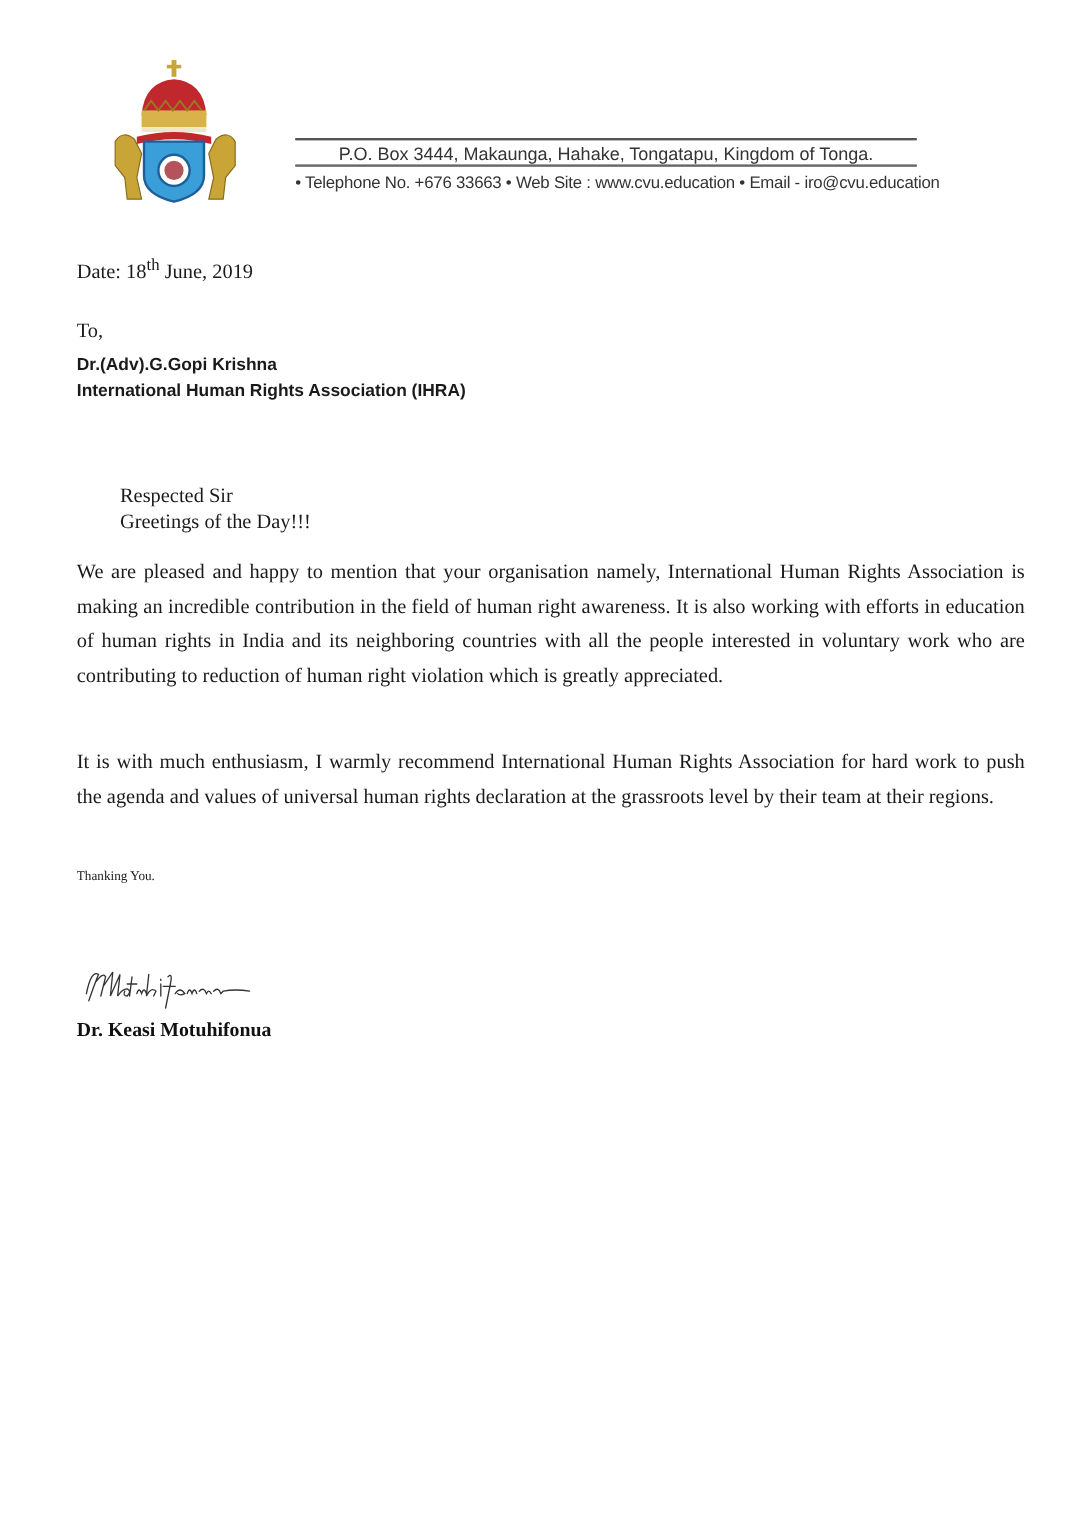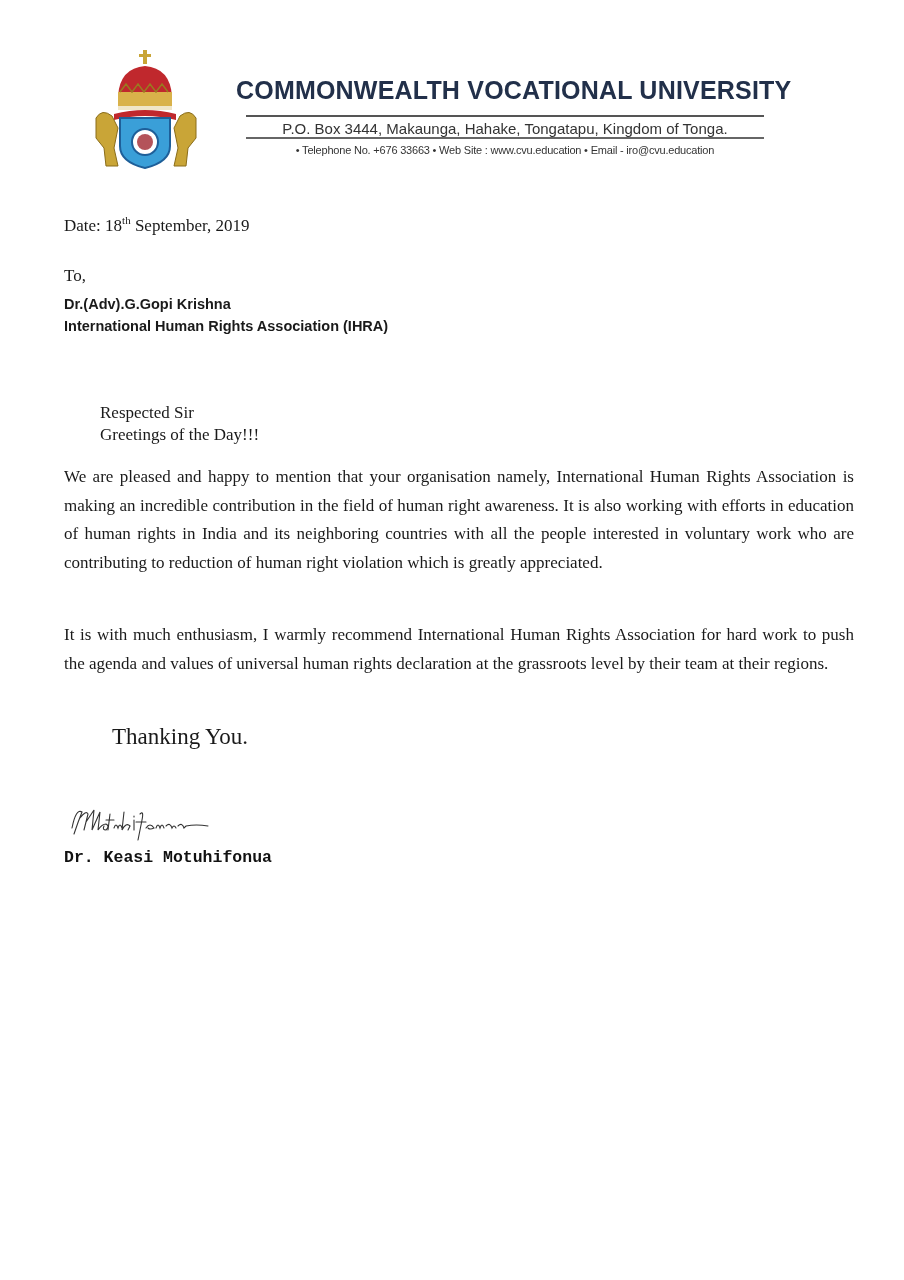--- a/index.html
+++ b/index.html
@@ -4,35 +4,35 @@
 <style>
   html, body { margin: 0; padding: 0; background: #ffffff; }
   body { width: 904px; height: 1280px; position: relative; overflow: hidden; font-family: "Liberation Serif", serif; color: #1a1a1a; }
 
   .letterhead { position: absolute; left: 0; top: 0; width: 904px; height: 190px; }
   .logo { position: absolute; left: 84px; top: 48px; width: 124px; height: 124px; }
   .uni-name { position: absolute; left: 236px; top: 76px; width: 540px; font-family: "Liberation Sans", sans-serif; font-weight: bold; font-size: 25px; letter-spacing: 0.2px; color: #22304a; white-space: nowrap; }
   .rule1 { position: absolute; left: 246px; top: 115px; width: 518px; height: 2px; background: #555; }
   .address { position: absolute; left: 246px; top: 120px; width: 518px; text-align: center; font-family: "Liberation Sans", sans-serif; font-size: 15px; color: #333; }
   .rule2 { position: absolute; left: 246px; top: 137px; width: 518px; height: 2px; background: #666; }
-  .contact { position: absolute; left: 246px; top: 144px; width: 518px; text-align: center; font-family: "Liberation Sans", sans-serif; font-size: 11px; color: #333; white-space: nowrap; letter-spacing: -0.2px; }
+  .contact { position: absolute; left: 246px; top: 144px; width: 518px; text-align: center; font-family: "Liberation Sans", sans-serif; font-size: 14px; color: #333; white-space: nowrap; letter-spacing: -0.2px; }
 
   .date { position: absolute; left: 64px; top: 214px; font-size: 17px; }
-  .date sup { font-size: 11px; }
+  .date sup { font-size: 14px; }
   .to { position: absolute; left: 64px; top: 266px; font-size: 17px; }
   .recipient { position: absolute; left: 64px; top: 293px; font-family: "Liberation Sans", sans-serif; font-size: 14.5px; line-height: 22px; }
   .recipient .b { font-weight: bold; }
   .salutation { position: absolute; left: 64px; top: 402px; font-size: 17px; line-height: 22px; margin-left: 36px; }
   .para { position: absolute; left: 64px; width: 790px; font-size: 17px; line-height: 28.5px; text-align: justify; }
   .p1 { top: 463px; }
   .p2 { top: 621px; }
-  .closing { position: absolute; left: 64px; top: 724px; font-size: 23px; margin-left: 48px; }
+  .closing { position: absolute; left: 64px; top: 724px; font-size: 11px; }
 
   .signature { position: absolute; left: 66px; top: 800px; width: 150px; height: 42px; }
-  .signer { position: absolute; left: 64px; top: 846px; font-family: Liberation Mono, monospace; font-size: 16.5px; line-height: 24px; color: #111; }
+  .signer { position: absolute; left: 64px; top: 846px; font-family: Liberation Serif, serif; font-size: 16.5px; line-height: 24px; color: #111; }
   .signer .b { font-weight: bold; }
 </style>
 </head>
 <body>
 
 <div class="letterhead">
   <svg class="logo" viewBox="0 0 124 124">
 
     <rect x="59" y="2" width="4" height="14" fill="#c9a537"></rect>
     <rect x="55" y="6" width="12" height="3" fill="#c9a537"></rect>
@@ -44,28 +44,27 @@
 
     <path d="M30 66 Q61 58 92 66 L92 72 Q61 64 30 72 Z" fill="#c0282d"></path>
 
     <path d="M36 70 L86 70 L86 98 Q86 114 61 120 Q36 114 36 98 Z" fill="#3a9fd8" stroke="#1e5f99" stroke-width="2"></path>
     <circle cx="61" cy="94" r="13" fill="#ffffff" stroke="#1e5f99" stroke-width="2"></circle>
     <circle cx="61" cy="94" r="8" fill="#b4535a"></circle>
 
     <path d="M12 70 Q18 60 28 68 L34 80 L30 100 L34 118 L22 118 L20 100 L12 90 Z" fill="#c9a537" stroke="#8a6d1a" stroke-width="1"></path>
     <path d="M112 70 Q106 60 96 68 L90 80 L94 100 L90 118 L102 118 L104 100 L112 90 Z" fill="#c9a537" stroke="#8a6d1a" stroke-width="1"></path>
   </svg>
-  <div class="uni-name">COMMONWEALTH VOCATIONAL UNIVERSITY</div>
   <div class="rule1"></div>
   <div class="address">P.O. Box 3444, Makaunga, Hahake, Tongatapu, Kingdom of Tonga.</div>
   <div class="rule2"></div>
   <div class="contact">• Telephone No. +676 33663  • Web Site : www.cvu.education  • Email - iro@cvu.education</div>
 </div>
 
-<div class="date"><span>Date: 18</span><sup>th</sup><span> September, 2019</span></div>
+<div class="date"><span>Date: 18</span><sup>th</sup><span> June, 2019</span></div>
 
 <div class="to">To,</div>
 
 <div class="recipient">
   <div class="b">Dr.(Adv).G.Gopi Krishna</div>
   <div class="b">International Human Rights Association (IHRA)</div>
 </div>
 
 <div class="salutation">
   <div>Respected Sir</div>

